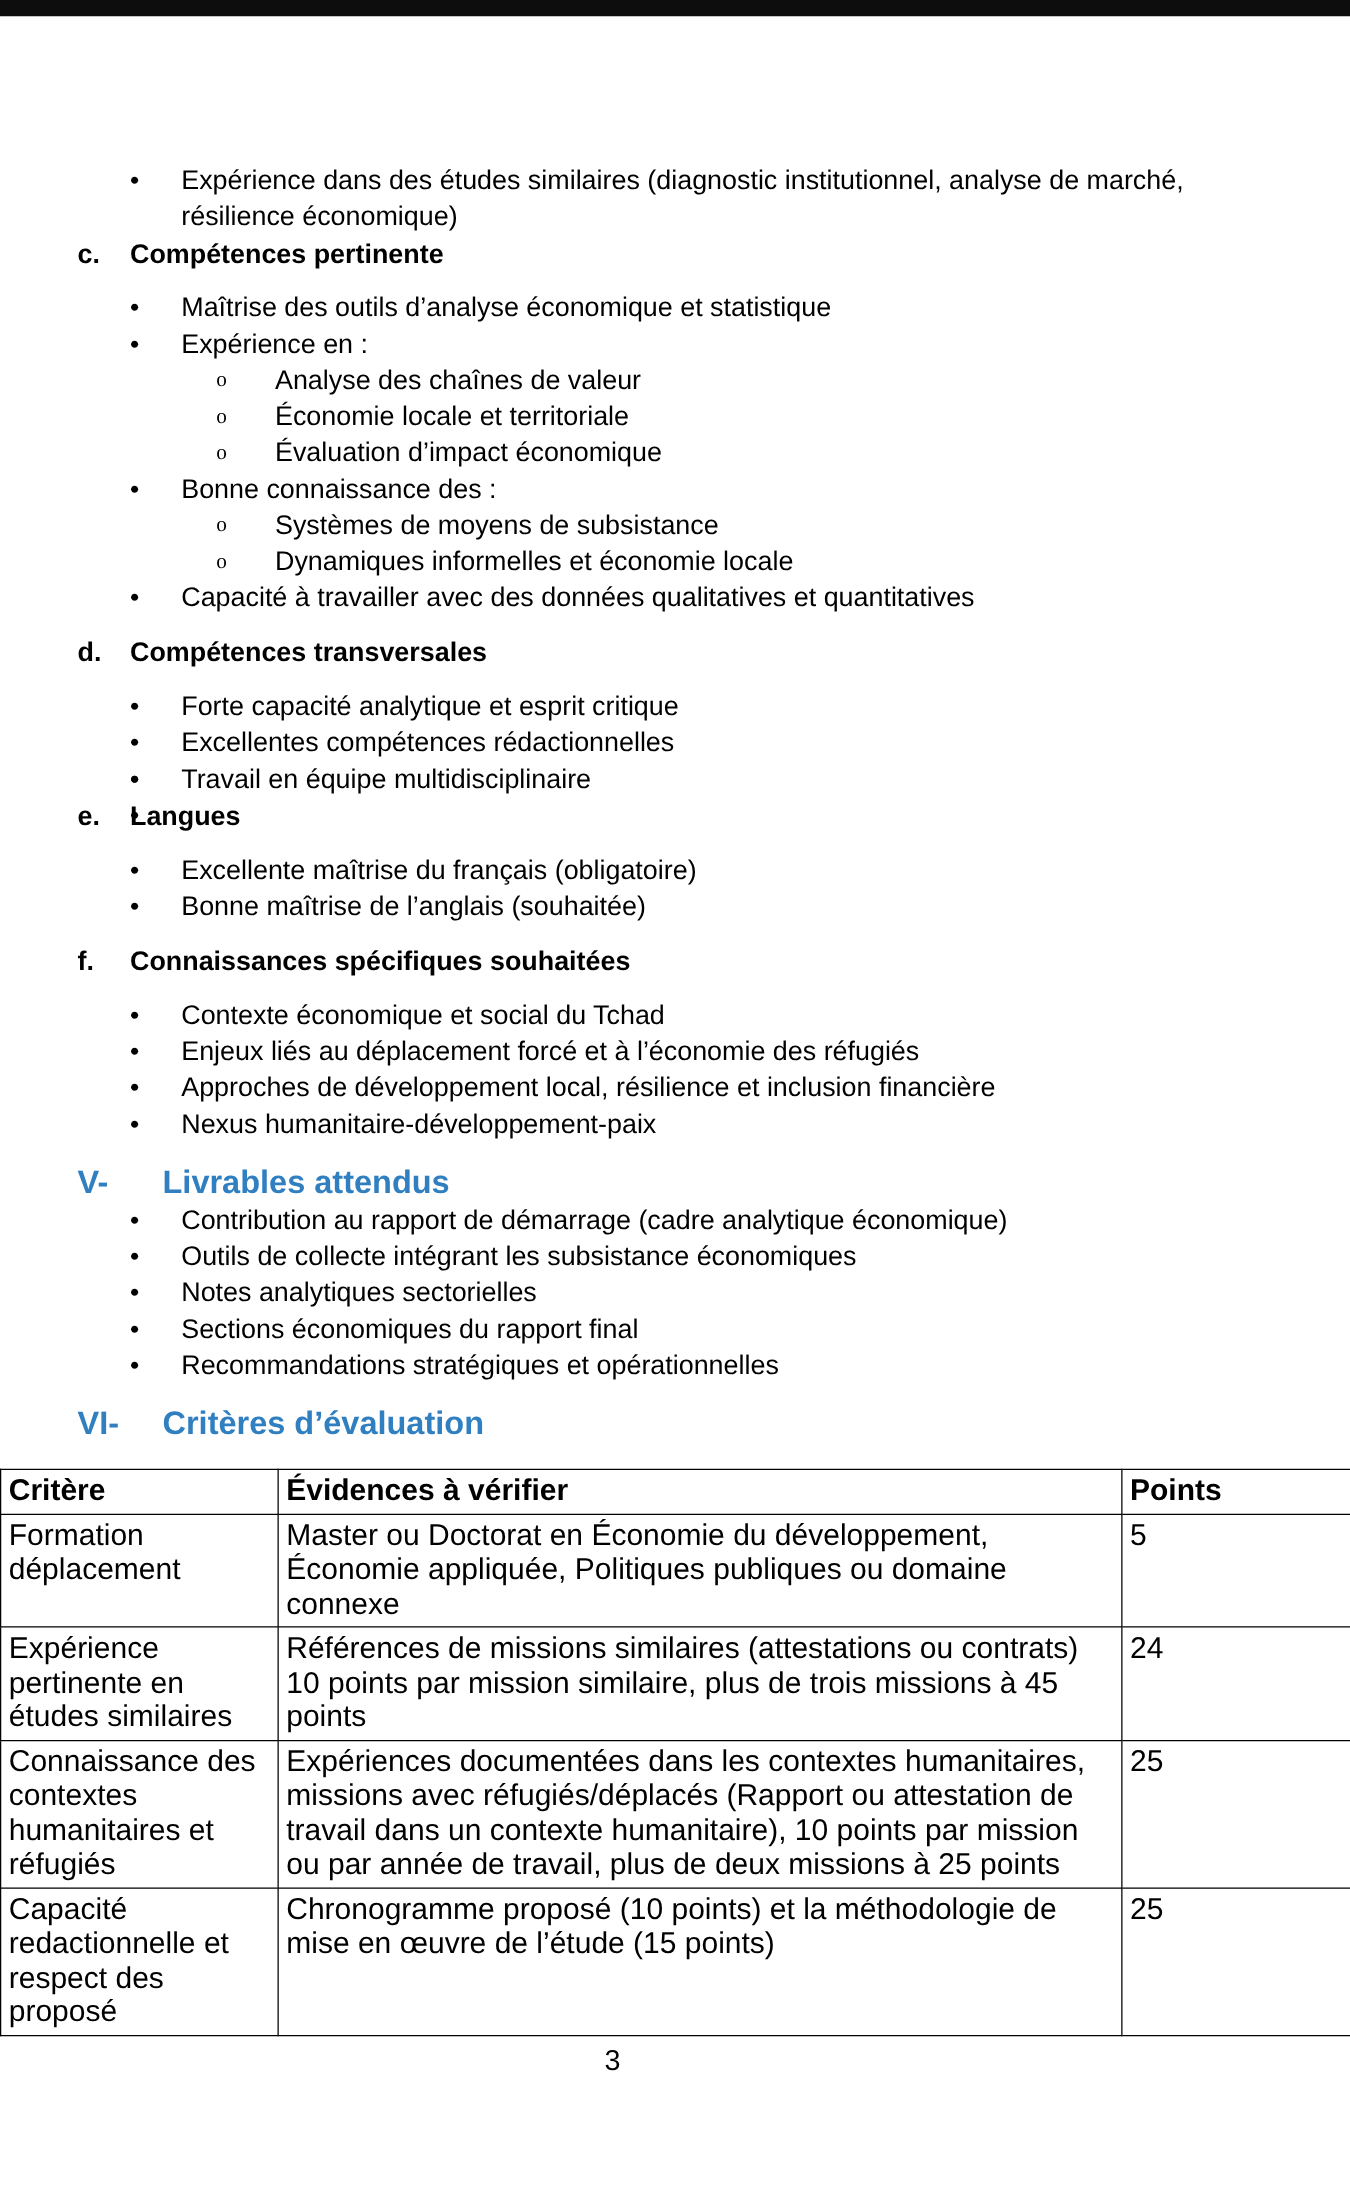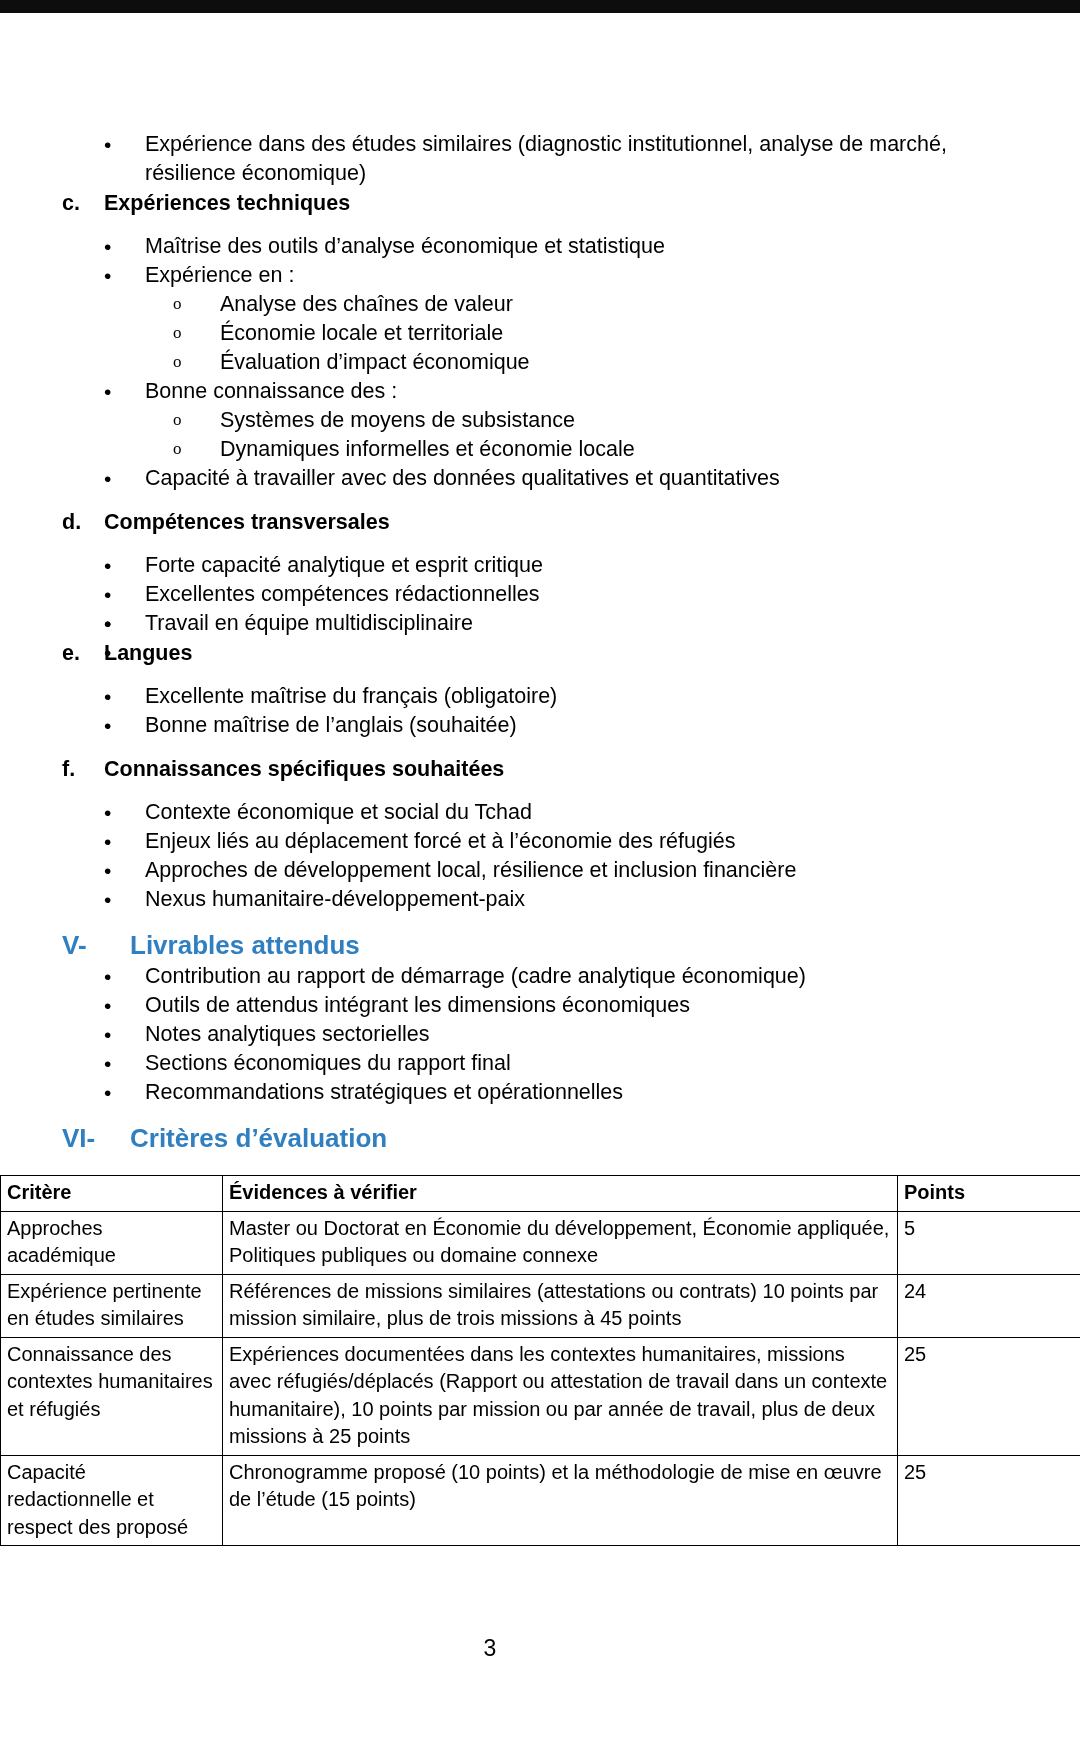--- a/index.html
+++ b/index.html
@@ -105,21 +105,21 @@
   table.crit {
     border-collapse: collapse;
     width: 1080px;
     margin-top: 20px;
     table-layout: fixed;
   }
   table.crit th, table.crit td {
     border: 1.5px solid #000000;
     padding: 3px 6px 4px 6px;
     vertical-align: top;
-    font-size: 20px;
+    font-size: 24px;
     line-height: 27.5px;
     text-align: left;
   }
   table.crit th {
     font-weight: bold;
   }
   col.c1 { width: 222px; }
   col.c2 { width: 675px; }
   col.c3 { width: 183px; }
   .points-cell { text-align: left; }
@@ -148,21 +148,21 @@
 
     <ul>
       <li class="lvl1">
         <span class="bullet">•</span>
         <span>Expérience dans des études similaires (diagnostic institutionnel, analyse de marché, résilience économique)</span>
       </li>
     </ul>
 
     <div class="sub-heading">
       <span class="marker">c.</span>
-      <span>Expériences techniques</span>
+      <span>Compétences pertinente</span>
     </div>
     <div class="spacer-sm"></div>
     <ul>
       <li class="lvl1">
         <span class="bullet">•</span>
         <span>Maîtrise des outils d’analyse économique et statistique</span>
       </li>
       <li class="lvl1">
         <span class="bullet">•</span>
         <span>Expérience en :</span>
@@ -273,21 +273,21 @@
       <span class="numeral">V-</span>
       <span>Livrables attendus</span>
     </div>
     <ul>
       <li class="lvl1">
         <span class="bullet">•</span>
         <span>Contribution au rapport de démarrage (cadre analytique économique)</span>
       </li>
       <li class="lvl1">
         <span class="bullet">•</span>
-        <span>Outils de attendus intégrant les dimensions économiques</span>
+        <span>Outils de collecte intégrant les subsistance économiques</span>
       </li>
       <li class="lvl1">
         <span class="bullet">•</span>
         <span>Notes analytiques sectorielles</span>
       </li>
       <li class="lvl1">
         <span class="bullet">•</span>
         <span>Sections économiques du rapport final</span>
       </li>
       <li class="lvl1">
@@ -311,21 +311,21 @@
       </colgroup>
       <thead>
         <tr>
           <th>Critère</th>
           <th>Évidences à vérifier</th>
           <th>Points</th>
         </tr>
       </thead>
       <tbody>
         <tr>
-          <td>Approches académique</td>
+          <td>Formation déplacement</td>
           <td>Master ou Doctorat en Économie du développement, Économie appliquée, Politiques publiques ou domaine connexe</td>
           <td class="points-cell">5</td>
         </tr>
         <tr>
           <td>Expérience pertinente en études similaires</td>
           <td>Références de missions similaires (attestations ou contrats) 10 points par mission similaire, plus de trois missions à 45 points</td>
           <td class="points-cell">24</td>
         </tr>
         <tr>
           <td>Connaissance des contextes humanitaires et réfugiés</td>

